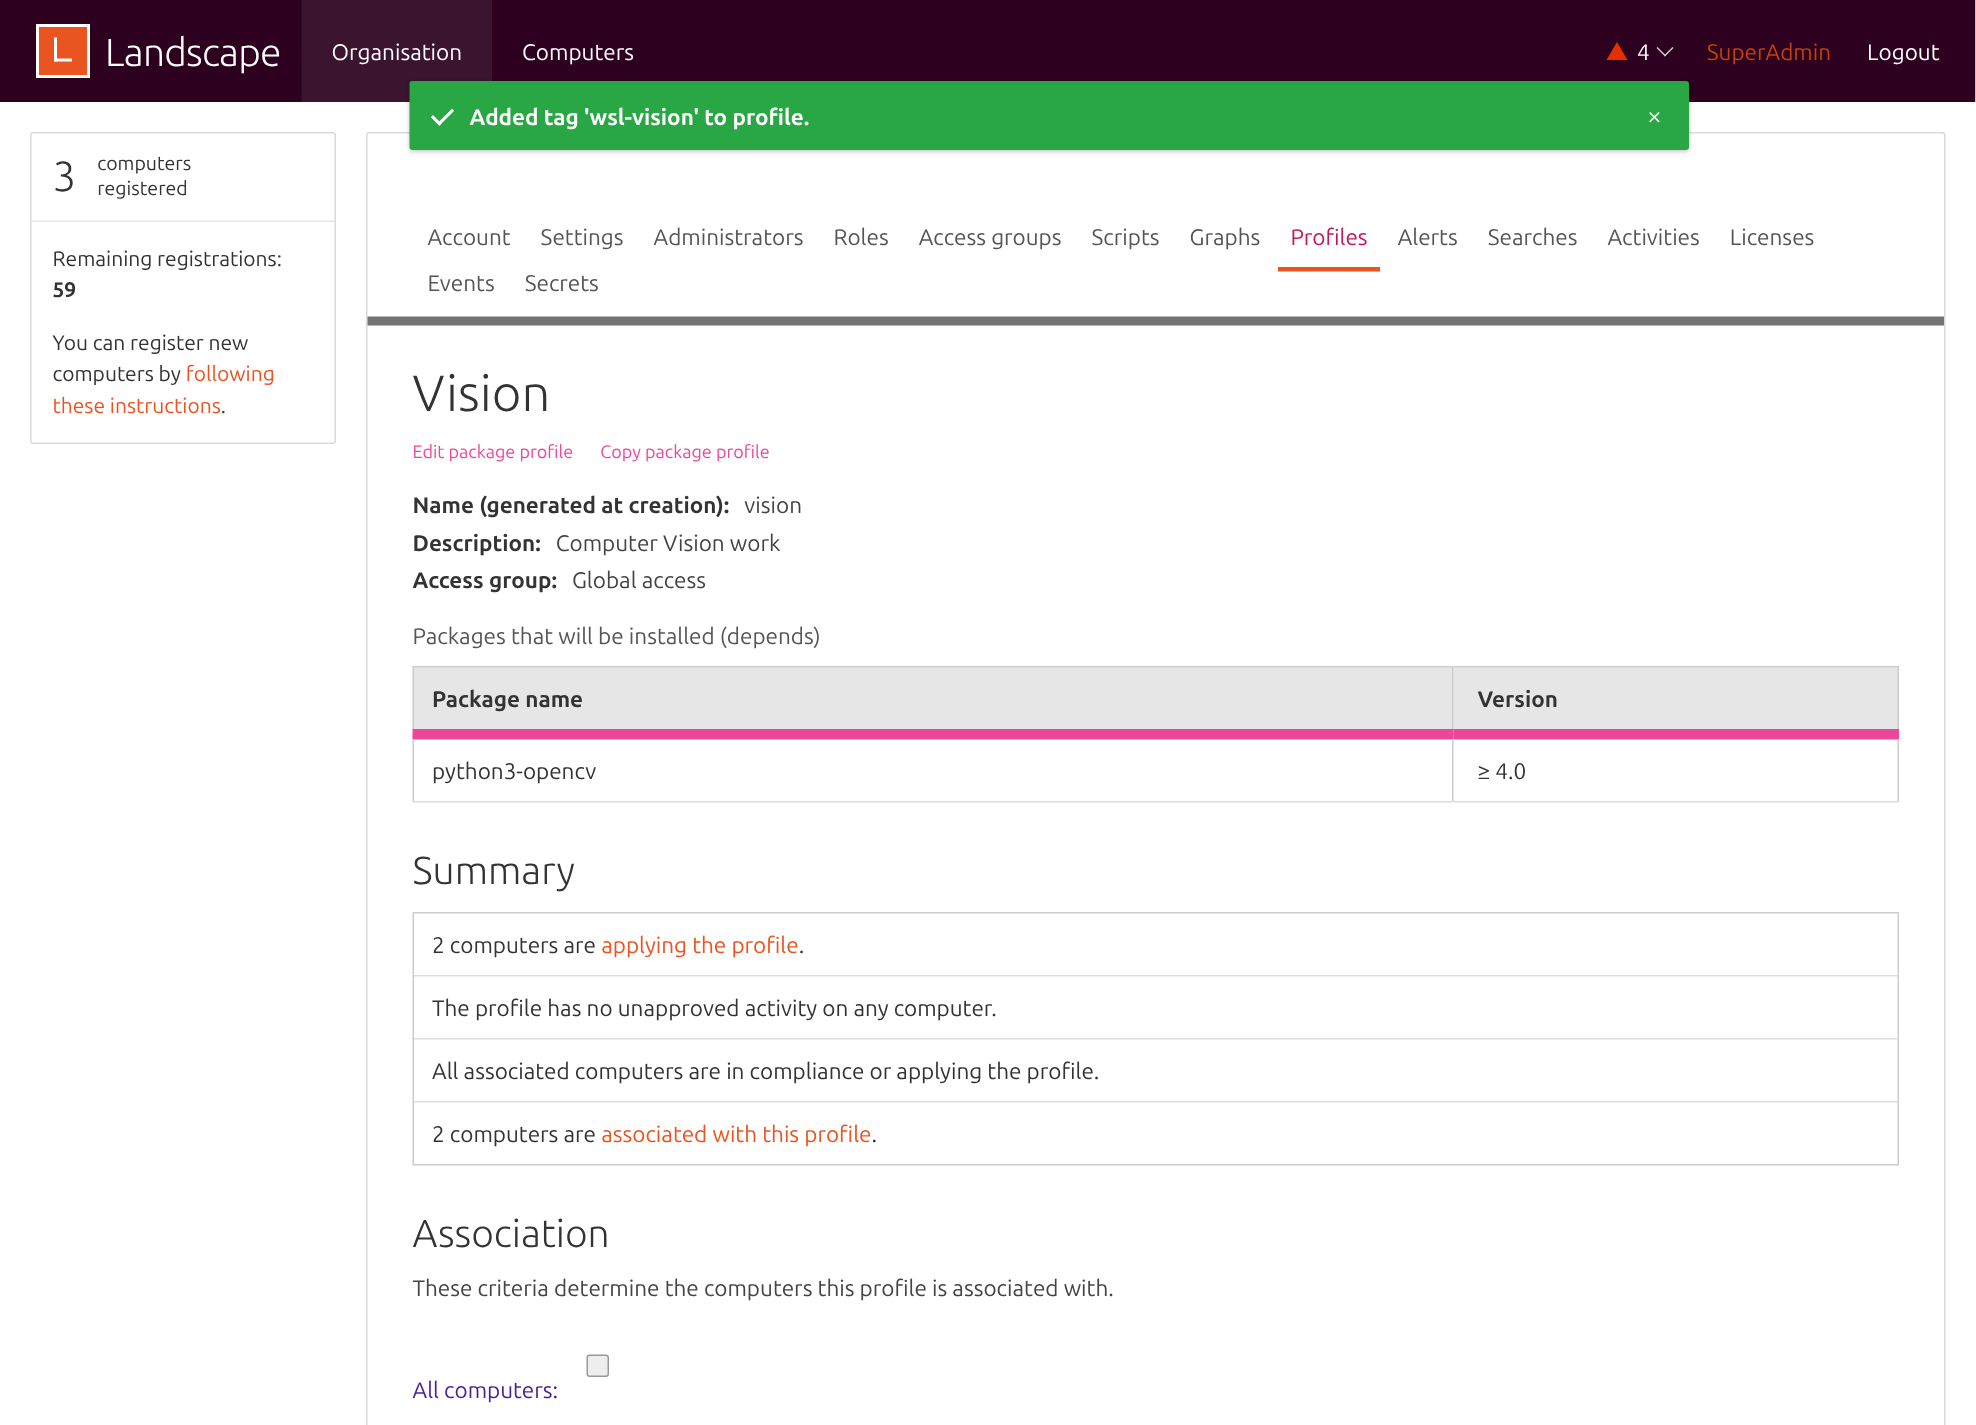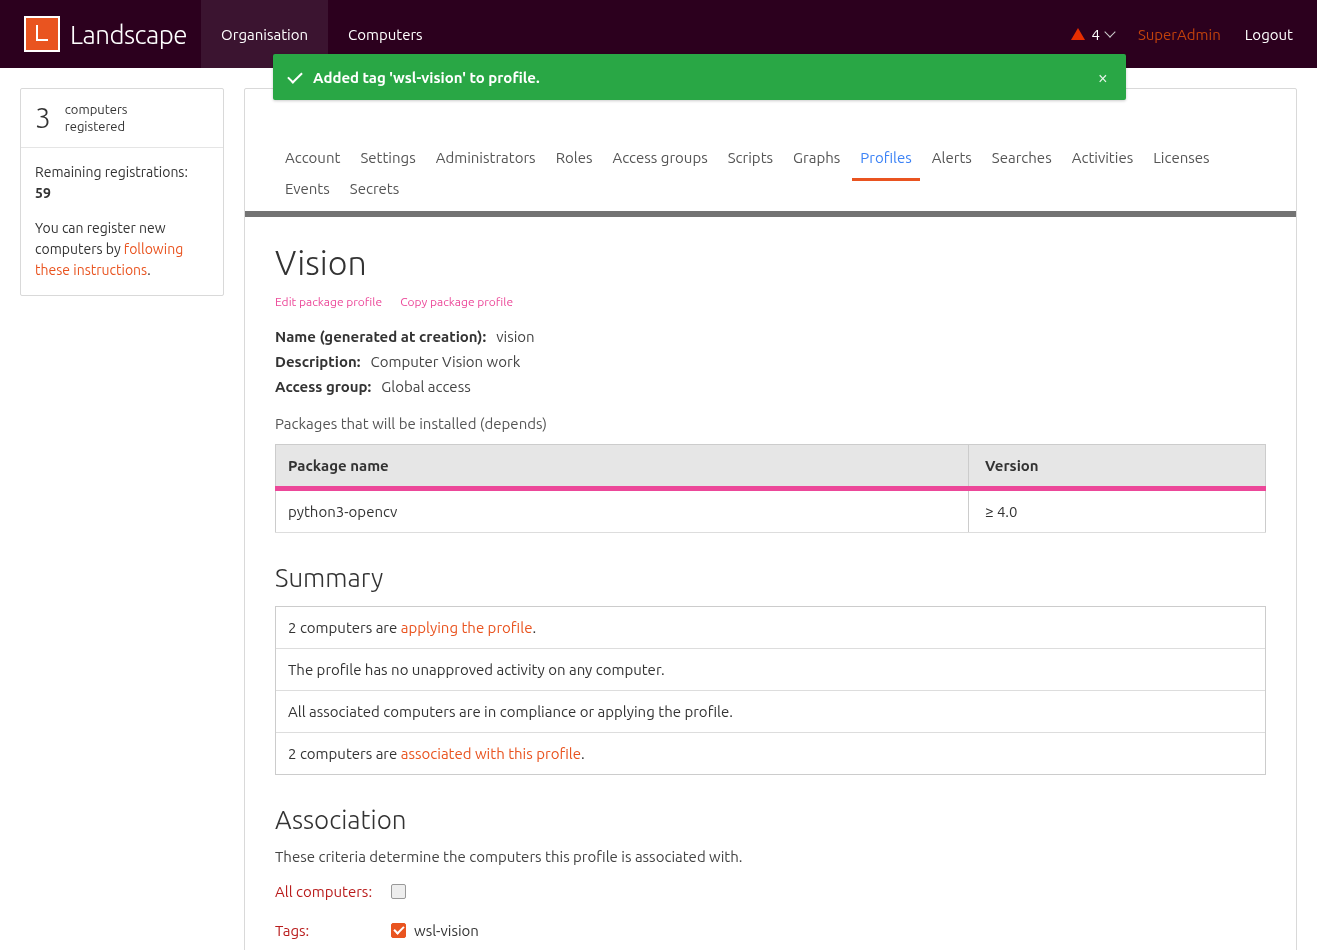--- a/index.html
+++ b/index.html
@@ -86,46 +86,46 @@
 .notif { background:#29a745; }
 .notif { background:#29a745; }
 
 .notif .check { margin-right: 14px; }
 .notif .check::before { content:""; display:inline-block; width:6px; height:12px; border-right:2px solid #fff; border-bottom:2px solid #fff; transform:rotate(45deg); }
 .notif .msg { font-weight: 600; font-size: 15px; }
 .notif .close { margin-left: auto; cursor: pointer; font-size: 18px; line-height: 1; opacity: .9; }
 
 .tabs { display: flex; gap: 0; padding: 24px 30px 0 30px; border-bottom: 6px solid #737373; flex-wrap: wrap; margin-top: 36px; }
 .tabs a { padding: 0 10px 14px 10px; color: #555; font-size: 15px; position: relative; }
-.tabs a.active { color: #3b82f6; }
+.tabs a.active { color: #be185d; }
 .tabs a.active::after { content:""; position:absolute; left:2px; right:2px; bottom:-1px; height:3px; background:#e95420; }
 
 .content { padding: 26px 30px 30px 30px; }
 h1 { font-size: 34px; font-weight: 300; color: #333; margin-bottom: 14px; }
 h2 { font-size: 26px; font-weight: 300; color: #333; margin: 30px 0 14px 0; }
 .action-links { display: flex; gap: 18px; margin-bottom: 20px; }
 .action-links a { color: #ec4899; font-size: 12px; }
 
 .meta-row { display: flex; gap: 10px; margin-bottom: 8px; font-size: 15px; }
 .meta-row .lbl { font-weight: 600; color: #333; }
 .meta-row .val { color: #444; }
 .subtext { font-size: 15px; color: #555; margin: 20px 0 12px 0; }
 
 table.pkg { width: 100%; border-collapse: collapse; border: 1px solid #ccc; font-size: 15px; }
-table.pkg th { background: #e6e6e6; text-align: left; padding: 12px; font-weight: 600; border-bottom: 5px solid #ec4899; }
+table.pkg th { background: #e6e6e6; text-align: left; padding: 12px; font-weight: 600; border-bottom: 7px solid #ec4899; }
 table.pkg td { padding: 12px; border-bottom: 1px solid #ddd; }
 table.pkg th.ver, table.pkg td.ver { width: 30%; border-left: 1px solid #ccc; padding-left: 16px; }
 
 .summary-list { border: 1px solid #ccc; }
 .summary-list .row { padding: 12px; border-bottom: 1px solid #ddd; font-size: 15px; }
 .summary-list .row:last-child { border-bottom: none; }
 
 .assoc-desc { font-size: 15px; color: #444; margin-bottom: 18px; }
 .form-row { display: flex; align-items: center; margin-bottom: 22px; font-size: 15px; }
-.form-row .flabel { width: 116px; color: #b91c1c; }
+.form-row .flabel { width: 116px; color: #4c1d95; margin-top: 33px; }
 .chk { width: 15px; height: 15px; border: 1px solid #999; border-radius: 2px; background: #eee; display: inline-block; }
 .chk.checked { background: #e95420; border-color: #e95420; position: relative; }
 .chk.checked::after { content:""; position:absolute; left:4px; top:0px; width:4px; height:8px; border-right:2px solid #fff; border-bottom:2px solid #fff; transform:rotate(45deg); }
 .tag-label { margin-left: 8px; }
 </style>
 </head>
 <body>
 
 <div class="topbar">
   <div class="logo-wrap">

